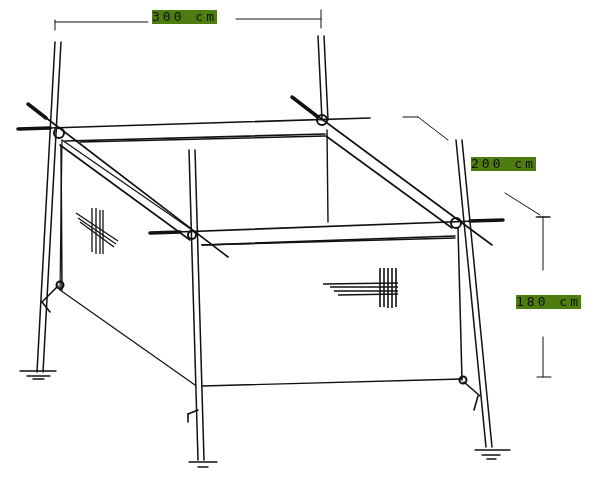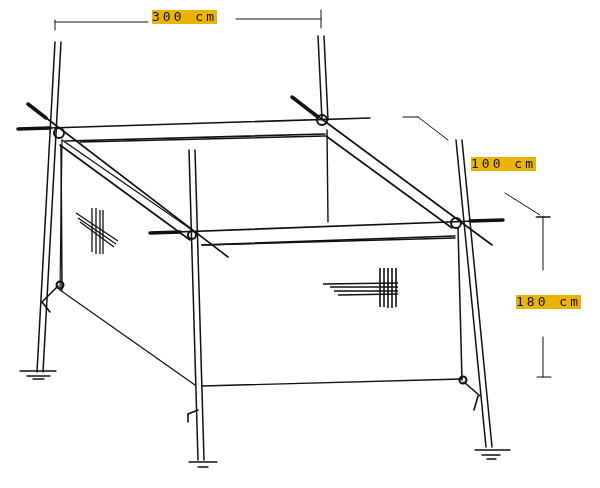--- a/index.html
+++ b/index.html
@@ -5,21 +5,21 @@
     html, body { margin: 0; padding: 0; background: #ffffff; }
     body { width: 600px; height: 488px; overflow: hidden; position: relative; font-family: "DejaVu Sans", sans-serif; }
     #figure { position: absolute; left: 0; top: 0; width: 600px; height: 488px; }
     .dim-label {
       position: absolute;
       font-family: "DejaVu Sans Mono", monospace;
       font-size: 13px;
       letter-spacing: 3px;
       color: #111111;
       white-space: nowrap;
-      background: #eab308;
+      background: #4d7c0f;
       line-height: 14px;
     }
     #lbl-width { left: 152px; top: 10px; }
     #lbl-depth { left: 471px; top: 157px; }
     #lbl-height { left: 516px; top: 295px; text-align: center; }
   </style>
 </head>
 <body>
 
 <svg id="figure" viewBox="0 0 600 488" xmlns="http://www.w3.org/2000/svg">
@@ -148,14 +148,14 @@
     <line x1="338" y1="295" x2="398" y2="294"></line>
     <line x1="380" y1="268" x2="380" y2="307"></line>
     <line x1="384" y1="268" x2="384" y2="307"></line>
     <line x1="388" y1="268" x2="388" y2="308"></line>
     <line x1="392" y1="268" x2="392" y2="308"></line>
     <line x1="396" y1="268" x2="396" y2="307"></line>
   </g>
 </svg>
 
 <span id="lbl-width" class="dim-label">300 cm</span>
-<span id="lbl-depth" class="dim-label">100 cm</span>
+<span id="lbl-depth" class="dim-label">200 cm</span>
 <span id="lbl-height" class="dim-label">180 cm</span>
 
 </body></html>

